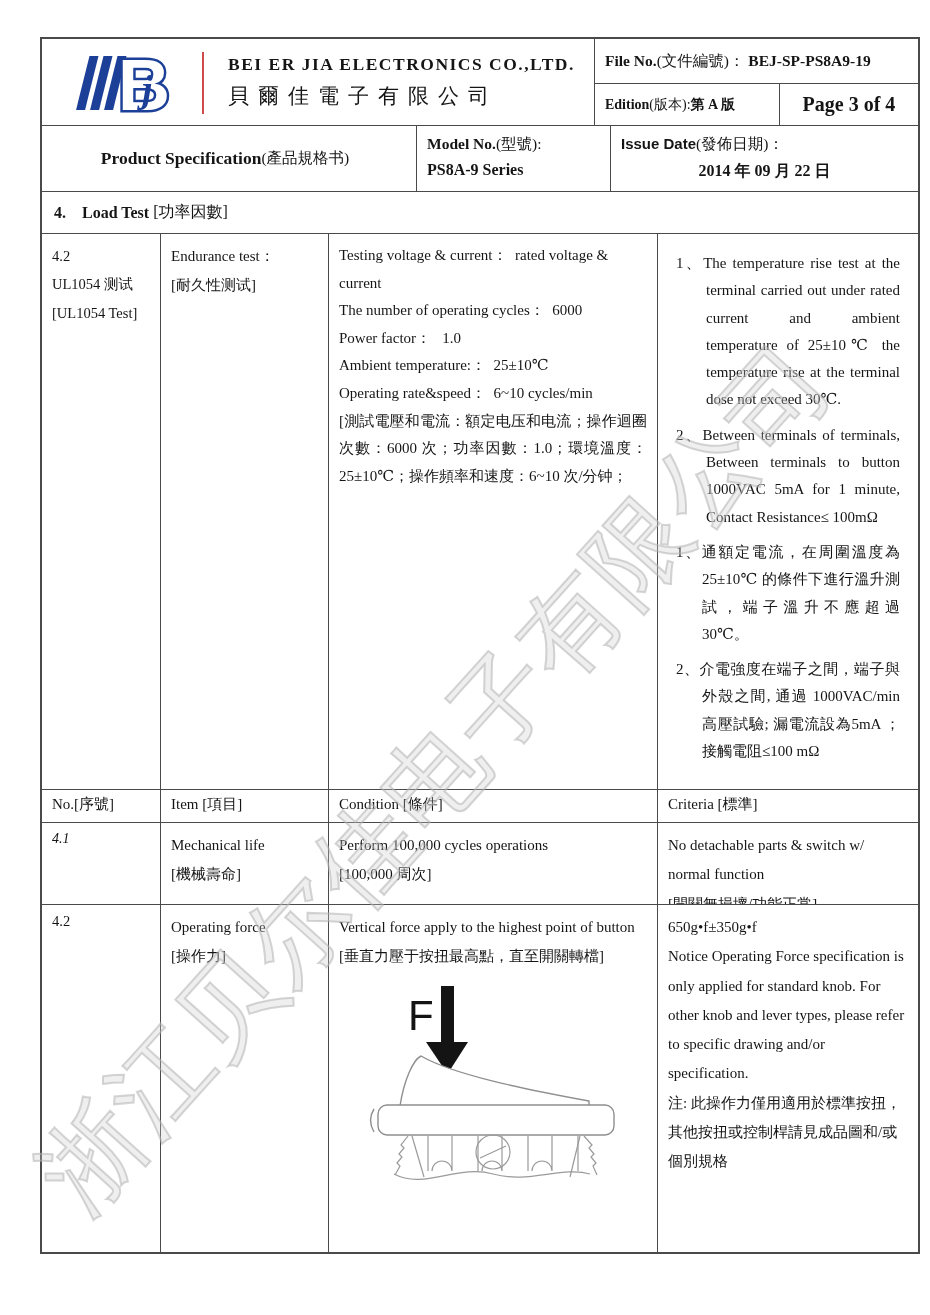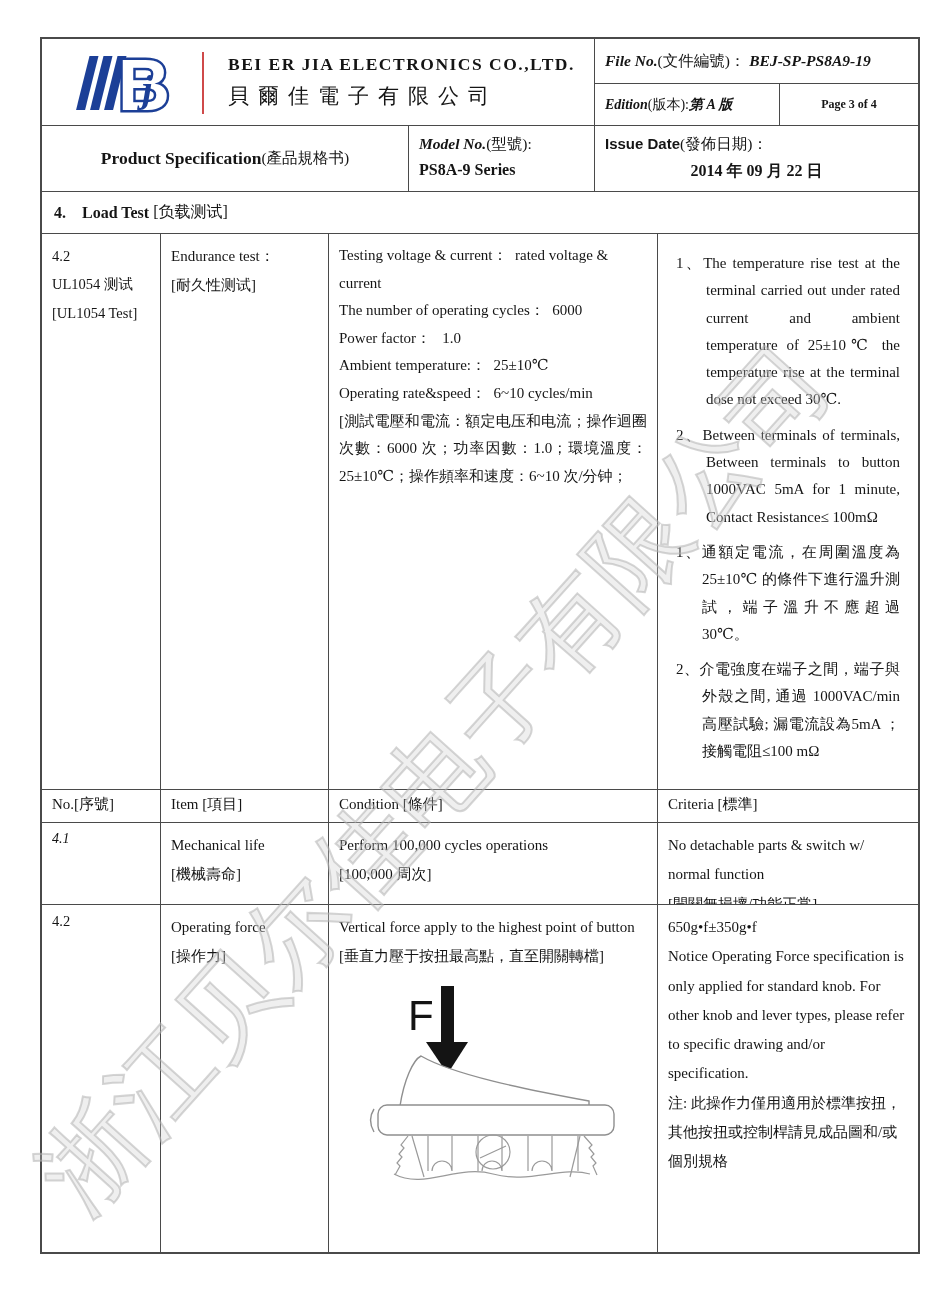--- a/index.html
+++ b/index.html
@@ -15,24 +15,24 @@
   
   .hrow1{display:flex;height:86px;}
   .logo-cell{width:552px;display:flex;align-items:center;padding-left:18px;box-sizing:border-box;}
   .companyblock{margin-left:16px;}
   .company-en{font-size:17.5px;font-weight:bold;letter-spacing:1.5px;}
   .company-cn{font-size:21px;letter-spacing:9px;margin-top:7px;}
   .hrow1-right{flex:1;border-left:1.5px solid #4a4a4a;display:flex;flex-direction:column;}
   .fileno{height:45px;border-bottom:1.5px solid #4a4a4a;display:flex;align-items:center;padding-left:10px;font-size:15.5px;box-sizing:border-box;}
   .ed-page{flex:1;display:flex;}
   .edition{width:184px;display:flex;align-items:center;padding-left:10px;font-size:14px;box-sizing:border-box;}
-  .pagebox{flex:1;border-left:1.5px solid #4a4a4a;display:flex;align-items:center;justify-content:center;font-size:12px;font-weight:bold;}
-  .b{font-weight:bold;font-style:italic;}
-  
-  .hrow2{display:flex;height:65px;border-top:1.5px solid #4a4a4a;}
+  .pagebox{flex:1;border-left:1.5px solid #4a4a4a;display:flex;align-items:center;justify-content:center;font-size:20px;font-weight:bold;}
+  .b{font-weight:bold;}
+  
+  .hrow2{display:flex;height:65px;border-top:1.5px solid #4a4a4a;gap:8px;}
   .prodspec{width:366px;display:flex;align-items:center;justify-content:center;box-sizing:border-box;}
   .prodspec .en{font-size:17.5px;font-weight:bold;}
   .prodspec .cn{font-size:15.5px;}
   .modelno{width:186px;border-left:1.5px solid #4a4a4a;padding:8px 8px 0 10px;box-sizing:border-box;font-size:15.5px;}
   .modelno .val{text-align:left;margin-top:6px;font-weight:bold;font-size:16px;}
   .issuedate{flex:1;border-left:1.5px solid #4a4a4a;padding:8px 10px 0 10px;box-sizing:border-box;font-size:15.5px;}
   .issuedate .lbl-sans{font-family:"Liberation Sans","DejaVu Sans",sans-serif;font-weight:bold;font-size:15px;}
   .issuedate .val{text-align:center;margin-top:6px;font-weight:bold;font-size:16px;}
   
   .secbar{height:42px;border-top:1.5px solid #4a4a4a;display:flex;align-items:center;padding-left:12px;box-sizing:border-box;font-size:16px;}
@@ -115,21 +115,21 @@
     </div>
     <div class="issuedate">
       <div><span class="lbl-sans">Issue Date</span><span>(發佈日期)：</span></div>
       <div class="val">2014 年 09 月 22 日</div>
     </div>
   </div>
 
   <div class="secbar">
     <span class="num">4.</span>
     <span class="ttl">Load Test</span>
-    <span>[负载测试]</span>
+    <span>[功率因數]</span>
   </div>
 
   <div class="trow big">
     <div class="cell c1 rowtxt">
       <p style="font-size:14.5px;">4.2</p>
       <p style="font-size:14.5px;">UL1054 测试</p>
       <p style="font-size:14.5px;">[UL1054 Test]</p>
     </div>
     <div class="cell c2 rowtxt">
       <p>Endurance test：</p>

